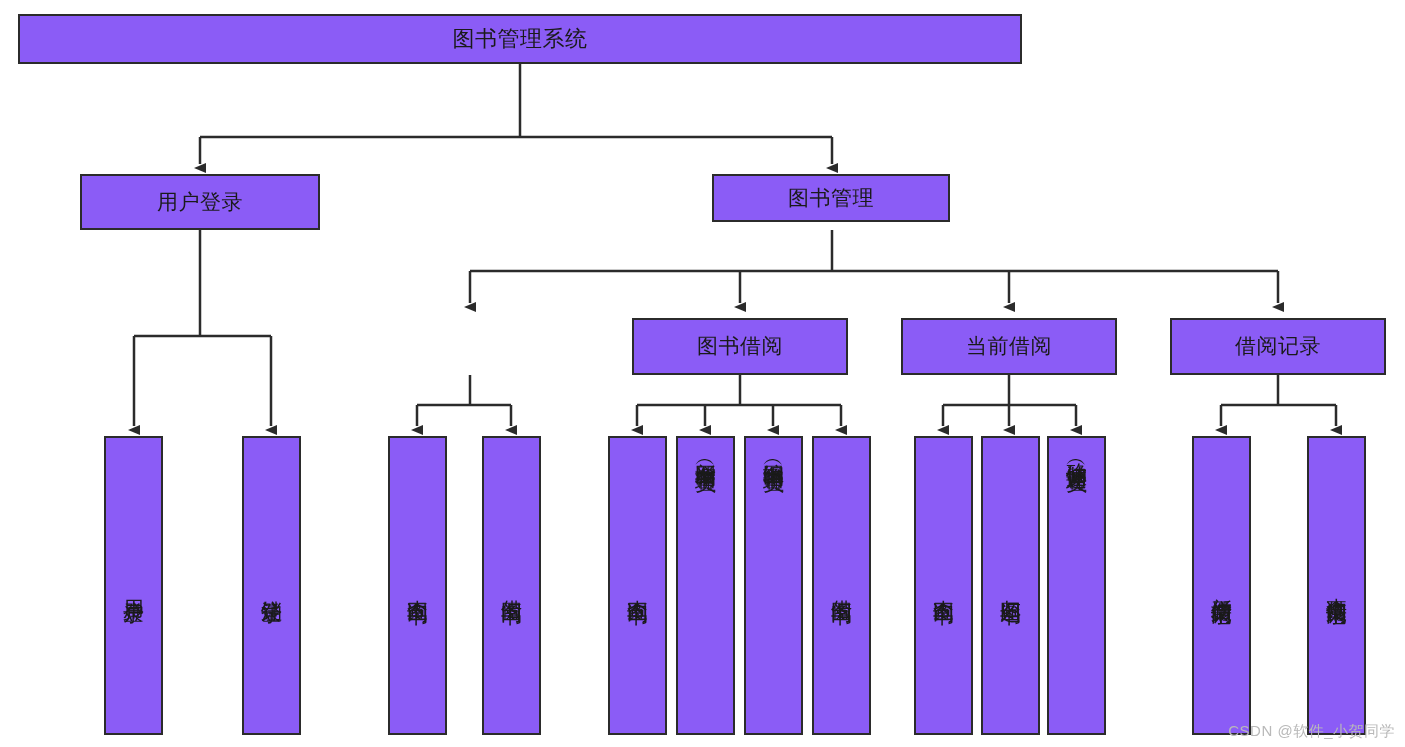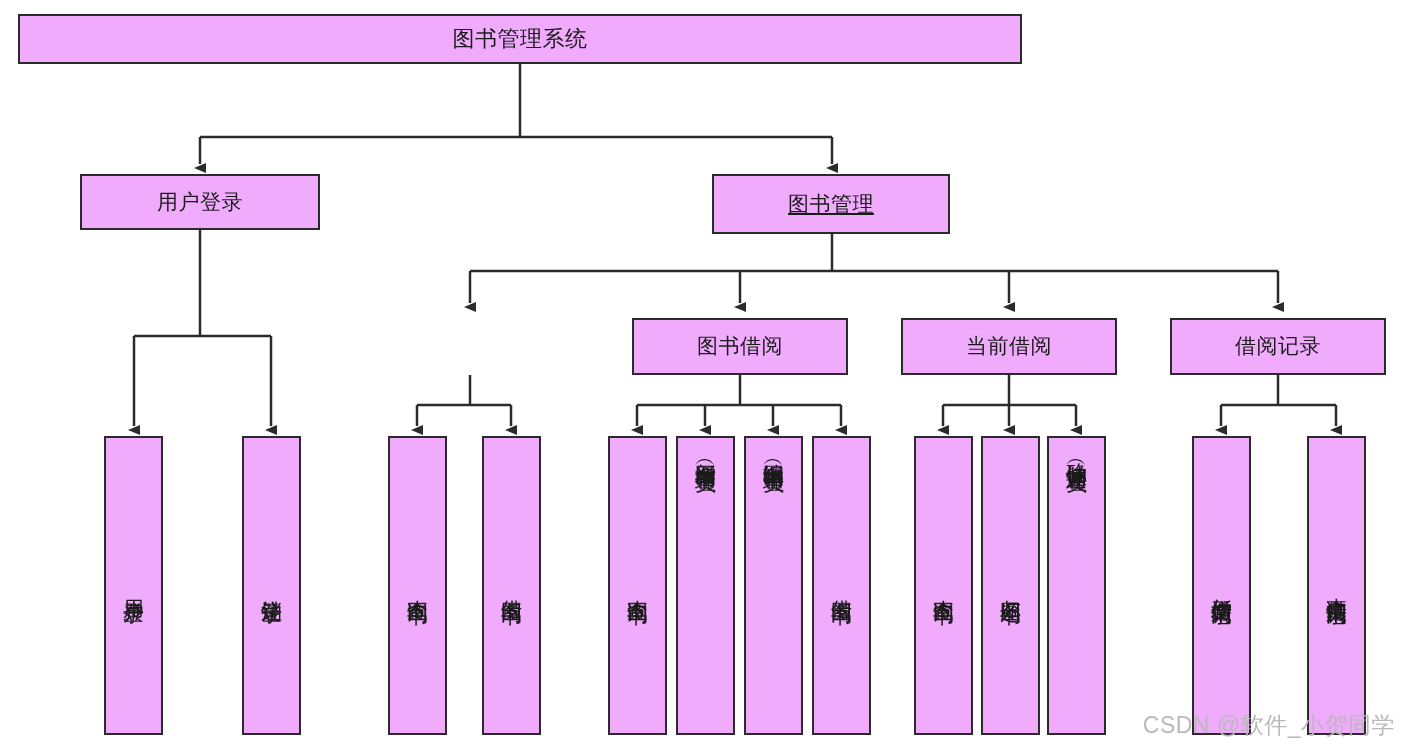--- a/index.html
+++ b/index.html
@@ -22,21 +22,21 @@
     left: 0;
     top: 0;
     width: 1405px;
     height: 747px;
     pointer-events: none;
   }
   .node {
     position: absolute;
     box-sizing: border-box;
     border: 2.5px solid #2b2b2b;
-    background: #f0abfc;
+    background: #8b5cf6;
     display: flex;
     align-items: center;
     justify-content: center;
     color: #1a1a1a;
   }
   .node .label {
     display: block;
     text-align: center;
     line-height: 1.18;
     letter-spacing: 0.5px;
@@ -66,21 +66,21 @@
   }
   
   .node.leaf.center {
     align-items: center;
     padding-top: 0;
   }
   .watermark {
     position: absolute;
     right: 10px;
     bottom: 6px;
-    font-size: 23px;
+    font-size: 15px;
     color: #b9b9b9;
     letter-spacing: 0.5px;
     white-space: nowrap;
     user-select: none;
   }
 </style>
 </head>
 <body>
 
 <div id="canvas">
@@ -135,21 +135,21 @@
     </g>
   </svg>
 
   <div class="node horiz root" style="left:18px; top:14px; width:1004px; height:50px;">
     <span class="label">图书管理系统</span>
   </div>
 
   <div class="node horiz" style="left:80px; top:174px; width:240px; height:56px;">
     <span class="label">用户登录</span>
   </div>
-  <div class="node horiz" style="left:712px; top:174px; width:238px; height:60px;text-decoration:underline;">
+  <div class="node horiz" style="left:712px; top:174px; width:238px; height:48px;">
     <span class="label">图书管理</span>
   </div>
 
   <div class="node horiz" style="left:632px; top:318px; width:216px; height:57px;">
     <span class="label">图书借阅</span>
   </div>
   <div class="node horiz" style="left:901px; top:318px; width:216px; height:57px;">
     <span class="label">当前借阅</span>
   </div>
   <div class="node horiz" style="left:1170px; top:318px; width:216px; height:57px;align-items:center;">

